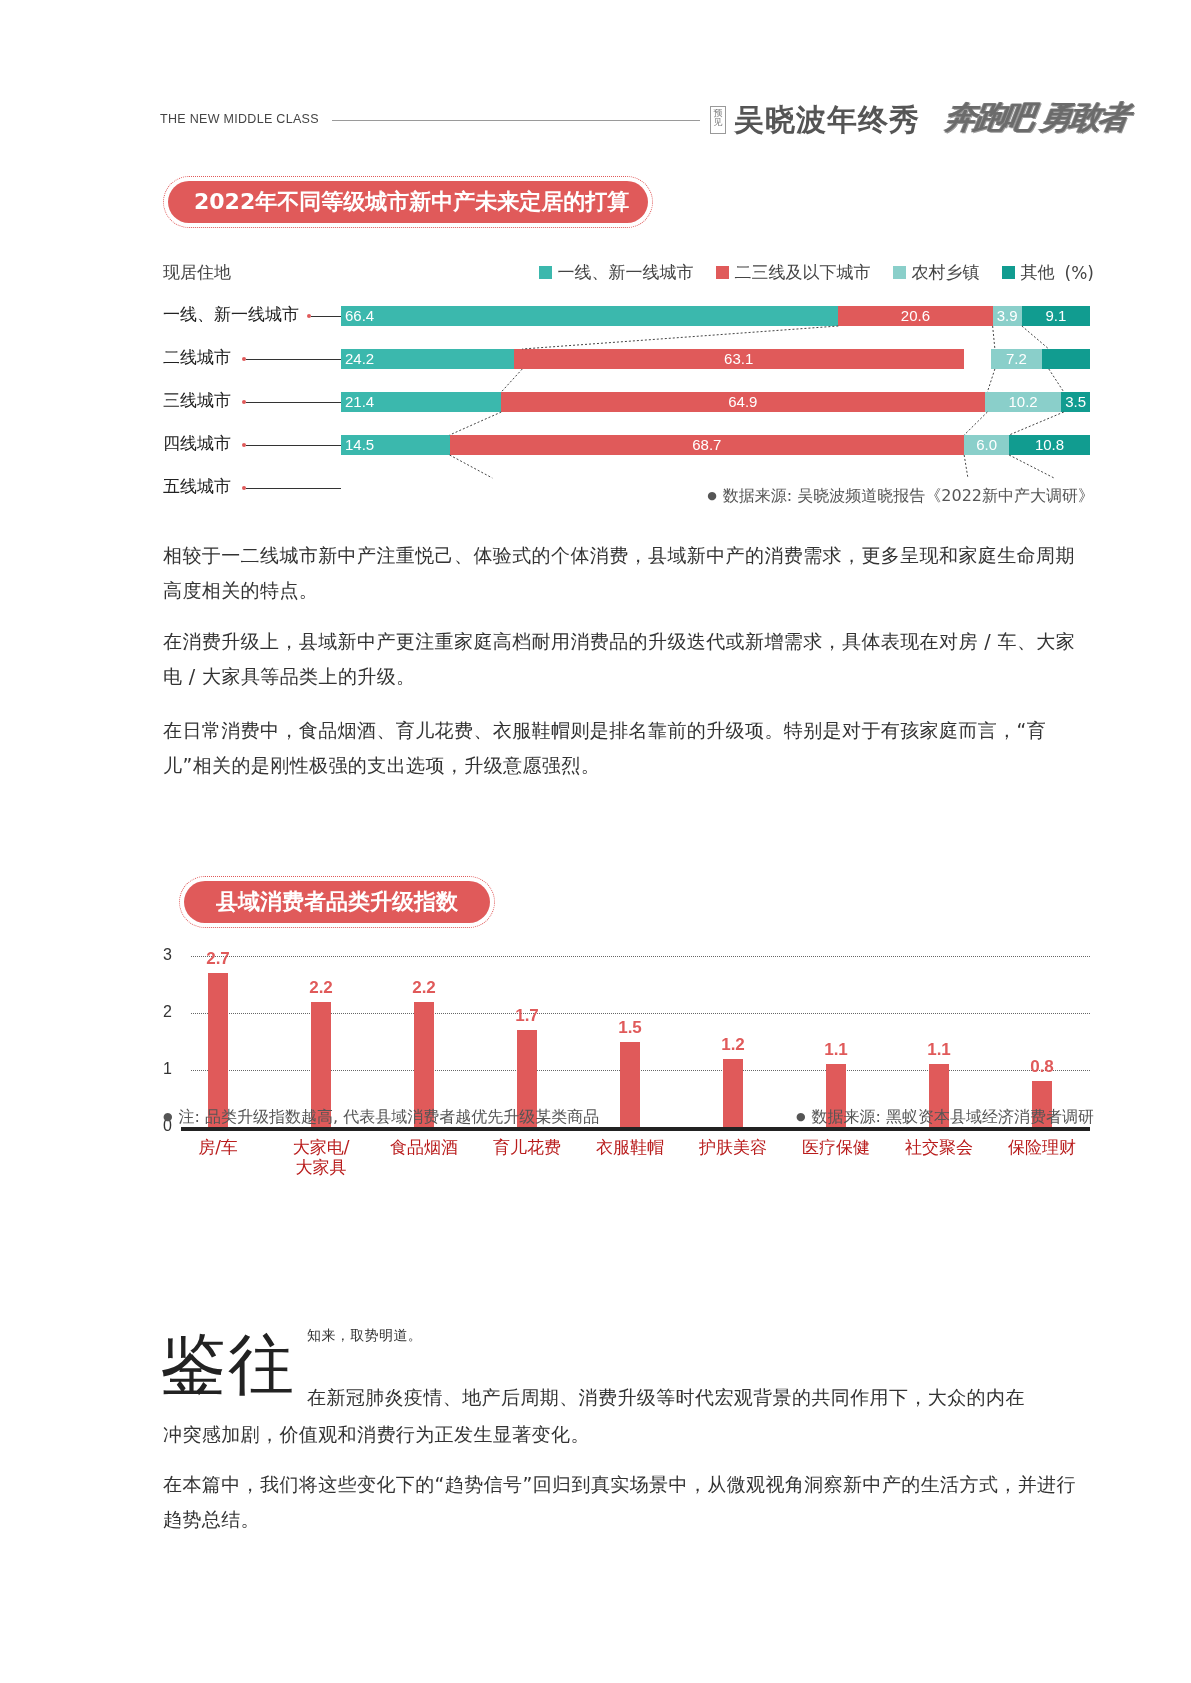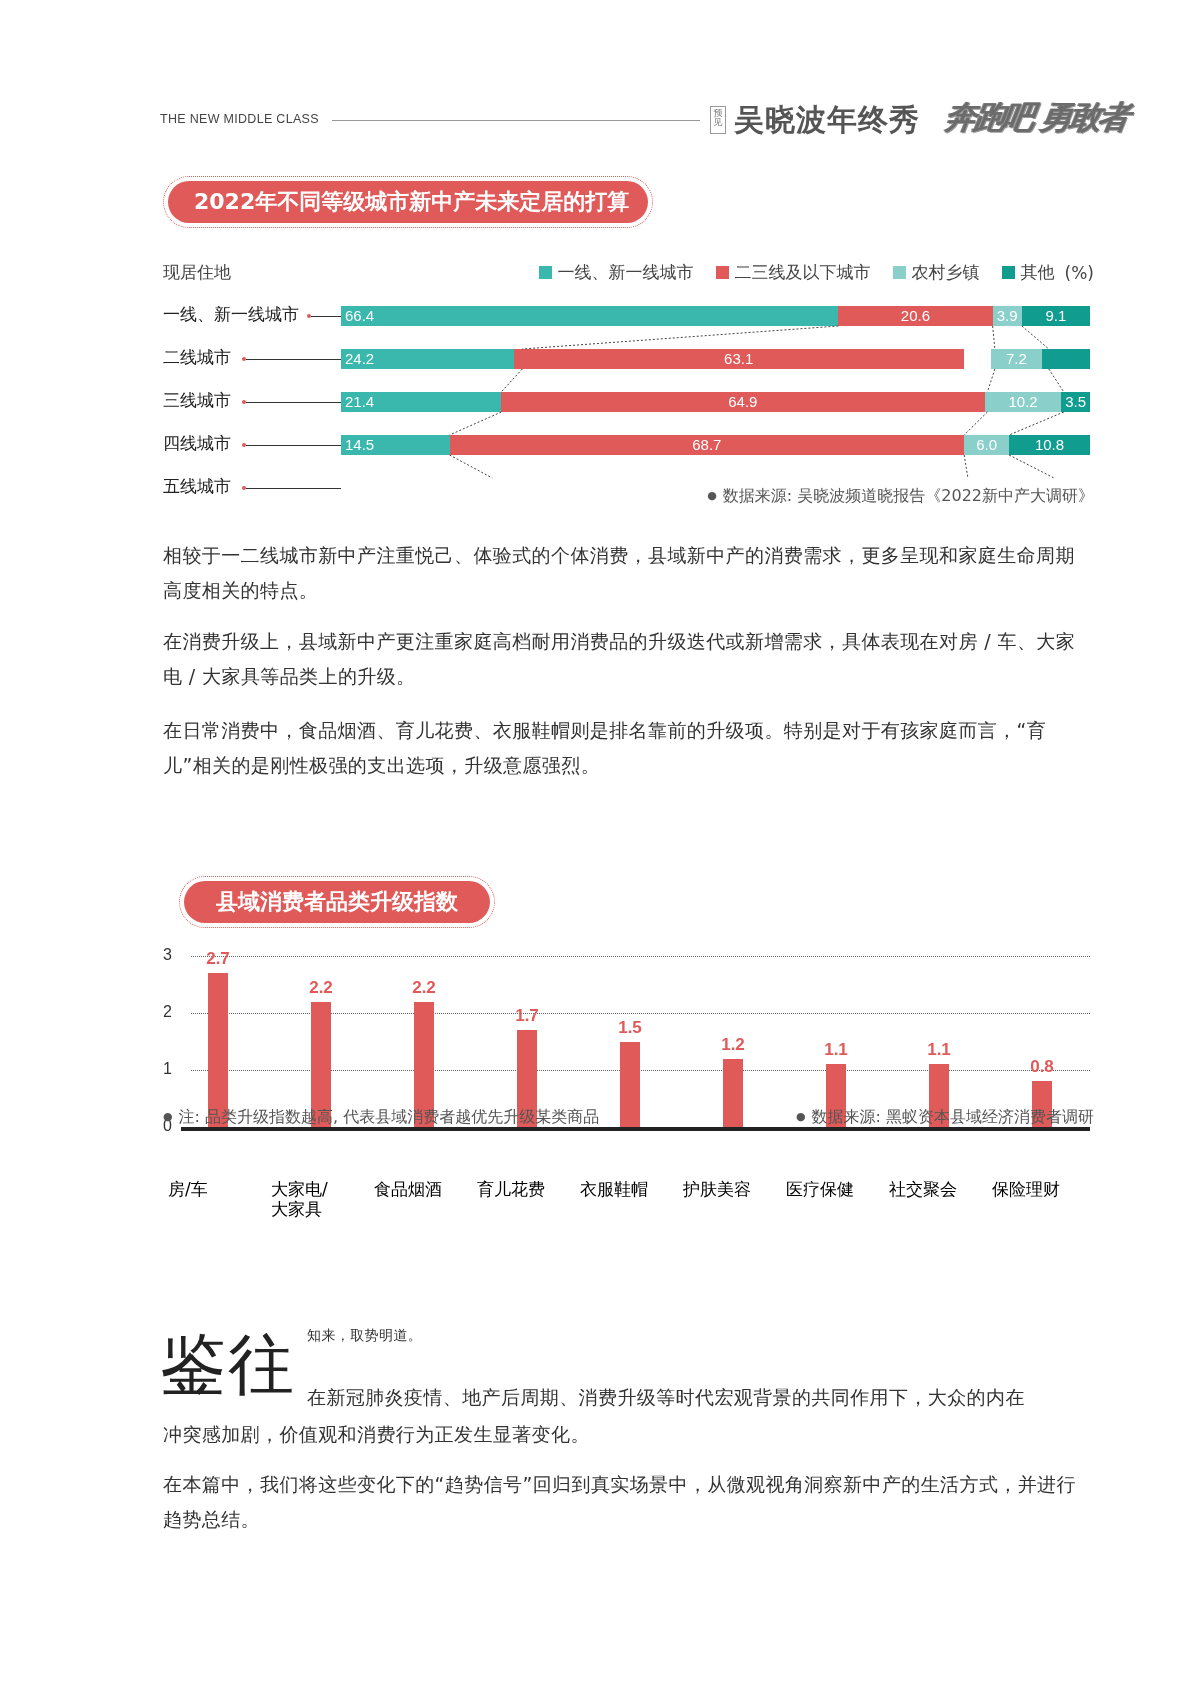--- a/index.html
+++ b/index.html
@@ -41,21 +41,21 @@
   
   .para { position: absolute; left: 163px; width: 927px; font-size: 19px; line-height: 35px; color: #333; letter-spacing: 0.4px; }
 
   
   .c2-area { position: absolute; left: 163px; top: 940px; width: 927px; height: 250px; }
   .c2-ytick { position: absolute; left: 0; font-size: 16px; color: #333; font-family: "Liberation Sans", sans-serif; }
   .c2-grid { position: absolute; left: 28px; right: 0; height: 0; border-top: 1.5px dotted #666; }
   .c2-axis { position: absolute; left: 18px; right: 0; height: 4px; background: #222; }
   .c2-bar { position: absolute; width: 20px; background: #e05a5a; }
   .c2-val { position: absolute; width: 60px; text-align: center; font-size: 17px; font-weight: bold; color: #e05a5a; font-family: "Liberation Sans", sans-serif; }
-  .c2-cat { position: absolute; width: 100px; font-size: 17px; color: #000000; line-height: 20px; margin-top: 42px; }
+  .c2-cat { position: absolute; width: 100px; text-align: center; font-size: 17px; color: #b91c1c; line-height: 20px; }
 
   
   .big-word { position: absolute; left: 160px; top: 1330px; font-size: 66px; color: #222; letter-spacing: 2px; font-weight: normal; line-height: 70px; }
   .line-a { position: absolute; left: 307px; top: 1327px; font-size: 14px; color: #333; letter-spacing: 0.4px; }
   .line-b { position: absolute; left: 307px; top: 1385px; font-size: 19px; color: #333; letter-spacing: 0.4px; white-space: nowrap; }
   .line-c { position: absolute; left: 163px; top: 1422px; font-size: 19px; color: #333; letter-spacing: 0.4px; }
 </style>
 </head>
 <body>
 

